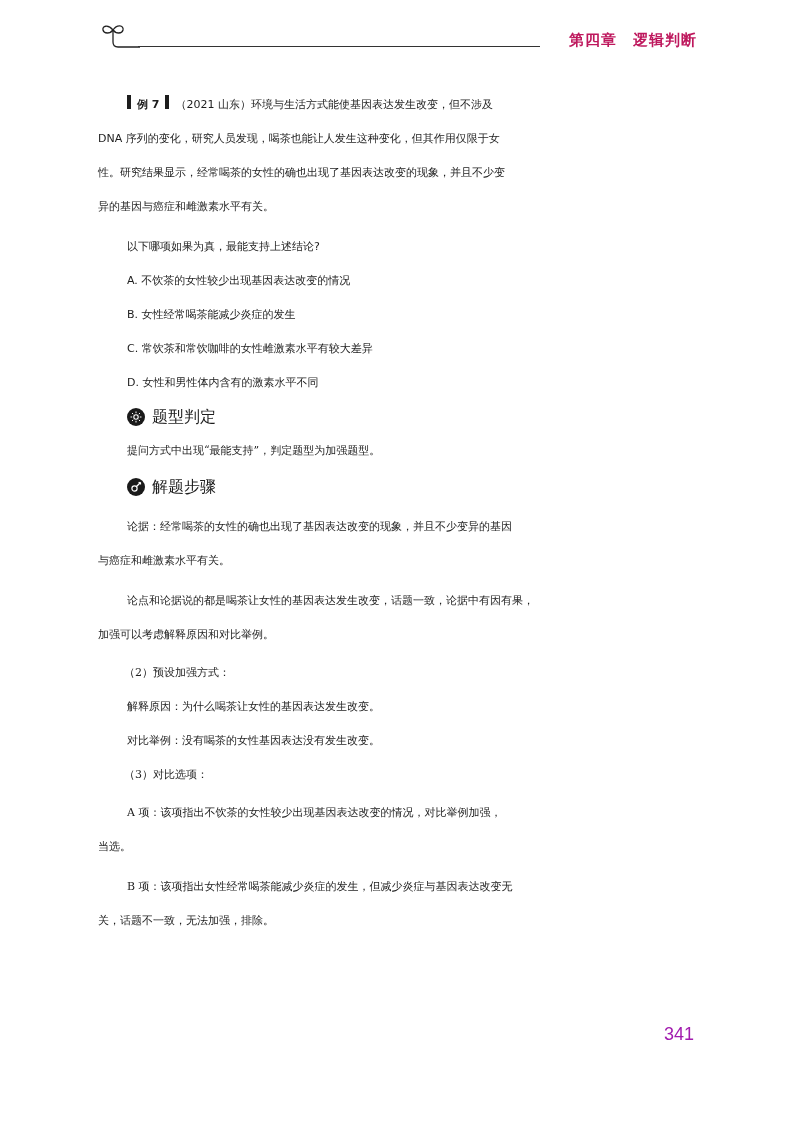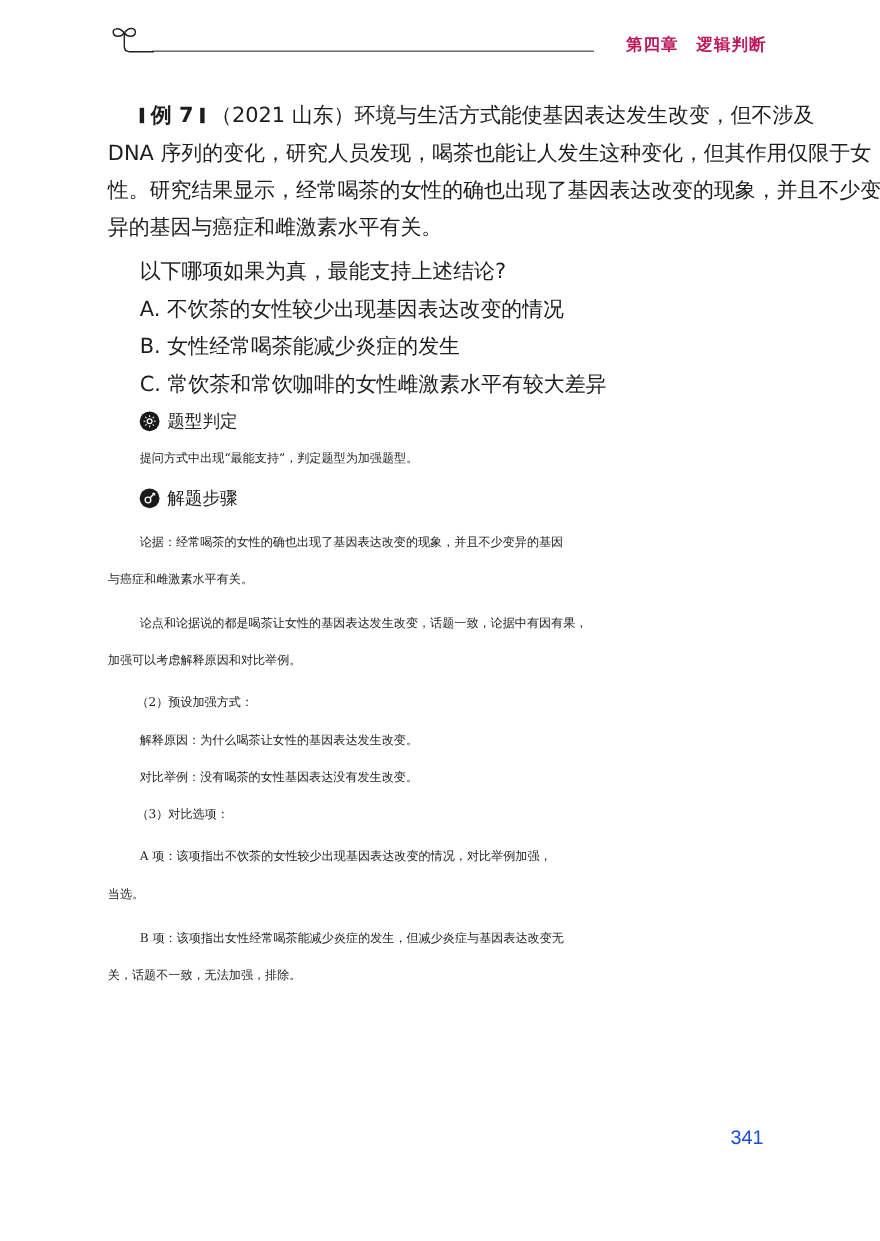--- a/index.html
+++ b/index.html
@@ -7,29 +7,29 @@
     width:800px; height:1128px; background:#ffffff; position:relative; overflow:hidden;
     font-family: "DejaVu Sans", "Liberation Sans", sans-serif; color:#1d1d1d;
   }
   .header { position:absolute; left:100px; top:22px; width:605px; height:34px; }
   .sprout { position:absolute; left:0; top:0; width:40px; height:34px; }
   .header-title {
     position:absolute; right:8px; top:9px; font-size:15px; font-weight:bold; letter-spacing:1px;
     color:#be185d; white-space:pre;
   }
   .content { position:absolute; left:127px; top:88px; width:563px; }
-  .para { font-size:19px; line-height:34px; margin:0; }
+  .para { font-size:11px; line-height:34px; margin:0; }
   .sans { font-family:"DejaVu Sans","Liberation Sans",sans-serif; }
   .serif { font-family:"DejaVu Serif","Liberation Serif",serif; font-size:11px; }
   .line { display:block; white-space:nowrap; }
   .ex-mark { font-weight:bold; }
   .bar { display:inline-block; width:4px; height:14px; background:#1d1d1d; vertical-align:-1px; margin:0 6px; }
   .sec-head { font-size:16px; font-weight:normal; line-height:34px; display:flex; align-items:center; gap:7px; }
   .badge { width:18px; height:18px; border-radius:50%; background:#1a1a1a; display:inline-flex; align-items:center; justify-content:center; }
-  .page-num { position:absolute; left:664px; top:1024px; font-size:18px; font-family:"Liberation Sans",sans-serif; color:#1d4ed8; }
+  .page-num { position:absolute; left:664px; top:1024px; font-size:18px; font-family:"Liberation Sans",sans-serif; color:#a21caf; }
 </style>
 </head>
 <body>
 
 <div class="header">
   <svg class="sprout" viewBox="0 0 40 34" width="40" height="34">
     <path d="M13 8 C8 2 2 4 3 8 C4 12 10 12 13 8 Z" fill="none" stroke="#222" stroke-width="1.3"></path>
     <path d="M13 8 C17 2 24 3 23 8 C22 12 16 12 13 8 Z" fill="none" stroke="#222" stroke-width="1.3"></path>
     <path d="M13 8 L13 20 Q13 25 18 25 L40 25" fill="none" stroke="#222" stroke-width="1.3"></path>
   </svg>
@@ -45,20 +45,21 @@
     </span>
     <span class="line" style="margin-left:-29px;">DNA 序列的变化，研究人员发现，喝茶也能让人发生这种变化，但其作用仅限于女</span>
     <span class="line" style="margin-left:-29px;">性。研究结果显示，经常喝茶的女性的确也出现了基因表达改变的现象，并且不少变</span>
     <span class="line" style="margin-left:-29px;">异的基因与癌症和雌激素水平有关。</span>
   </div>
 
   <p class="para sans" style="margin-top:6px;">以下哪项如果为真，最能支持上述结论?</p>
   <p class="para sans">A. 不饮茶的女性较少出现基因表达改变的情况</p>
   <p class="para sans">B. 女性经常喝茶能减少炎症的发生</p>
   <p class="para sans">C. 常饮茶和常饮咖啡的女性雌激素水平有较大差异</p>
+  <p class="para sans">D. 女性和男性体内含有的激素水平不同</p>
 
   <div class="sec-head">
     <span class="badge">
       <svg width="12" height="12" viewBox="0 0 12 12">
           <circle cx="6" cy="6" r="2.2" fill="none" stroke="#fff" stroke-width="1.1"></circle>
           <g stroke="#fff" stroke-width="1">
             <line x1="6" y1="0.5" x2="6" y2="2.2"></line>
             <line x1="6" y1="9.8" x2="6" y2="11.5"></line>
             <line x1="0.5" y1="6" x2="2.2" y2="6"></line>
             <line x1="9.8" y1="6" x2="11.5" y2="6"></line>

